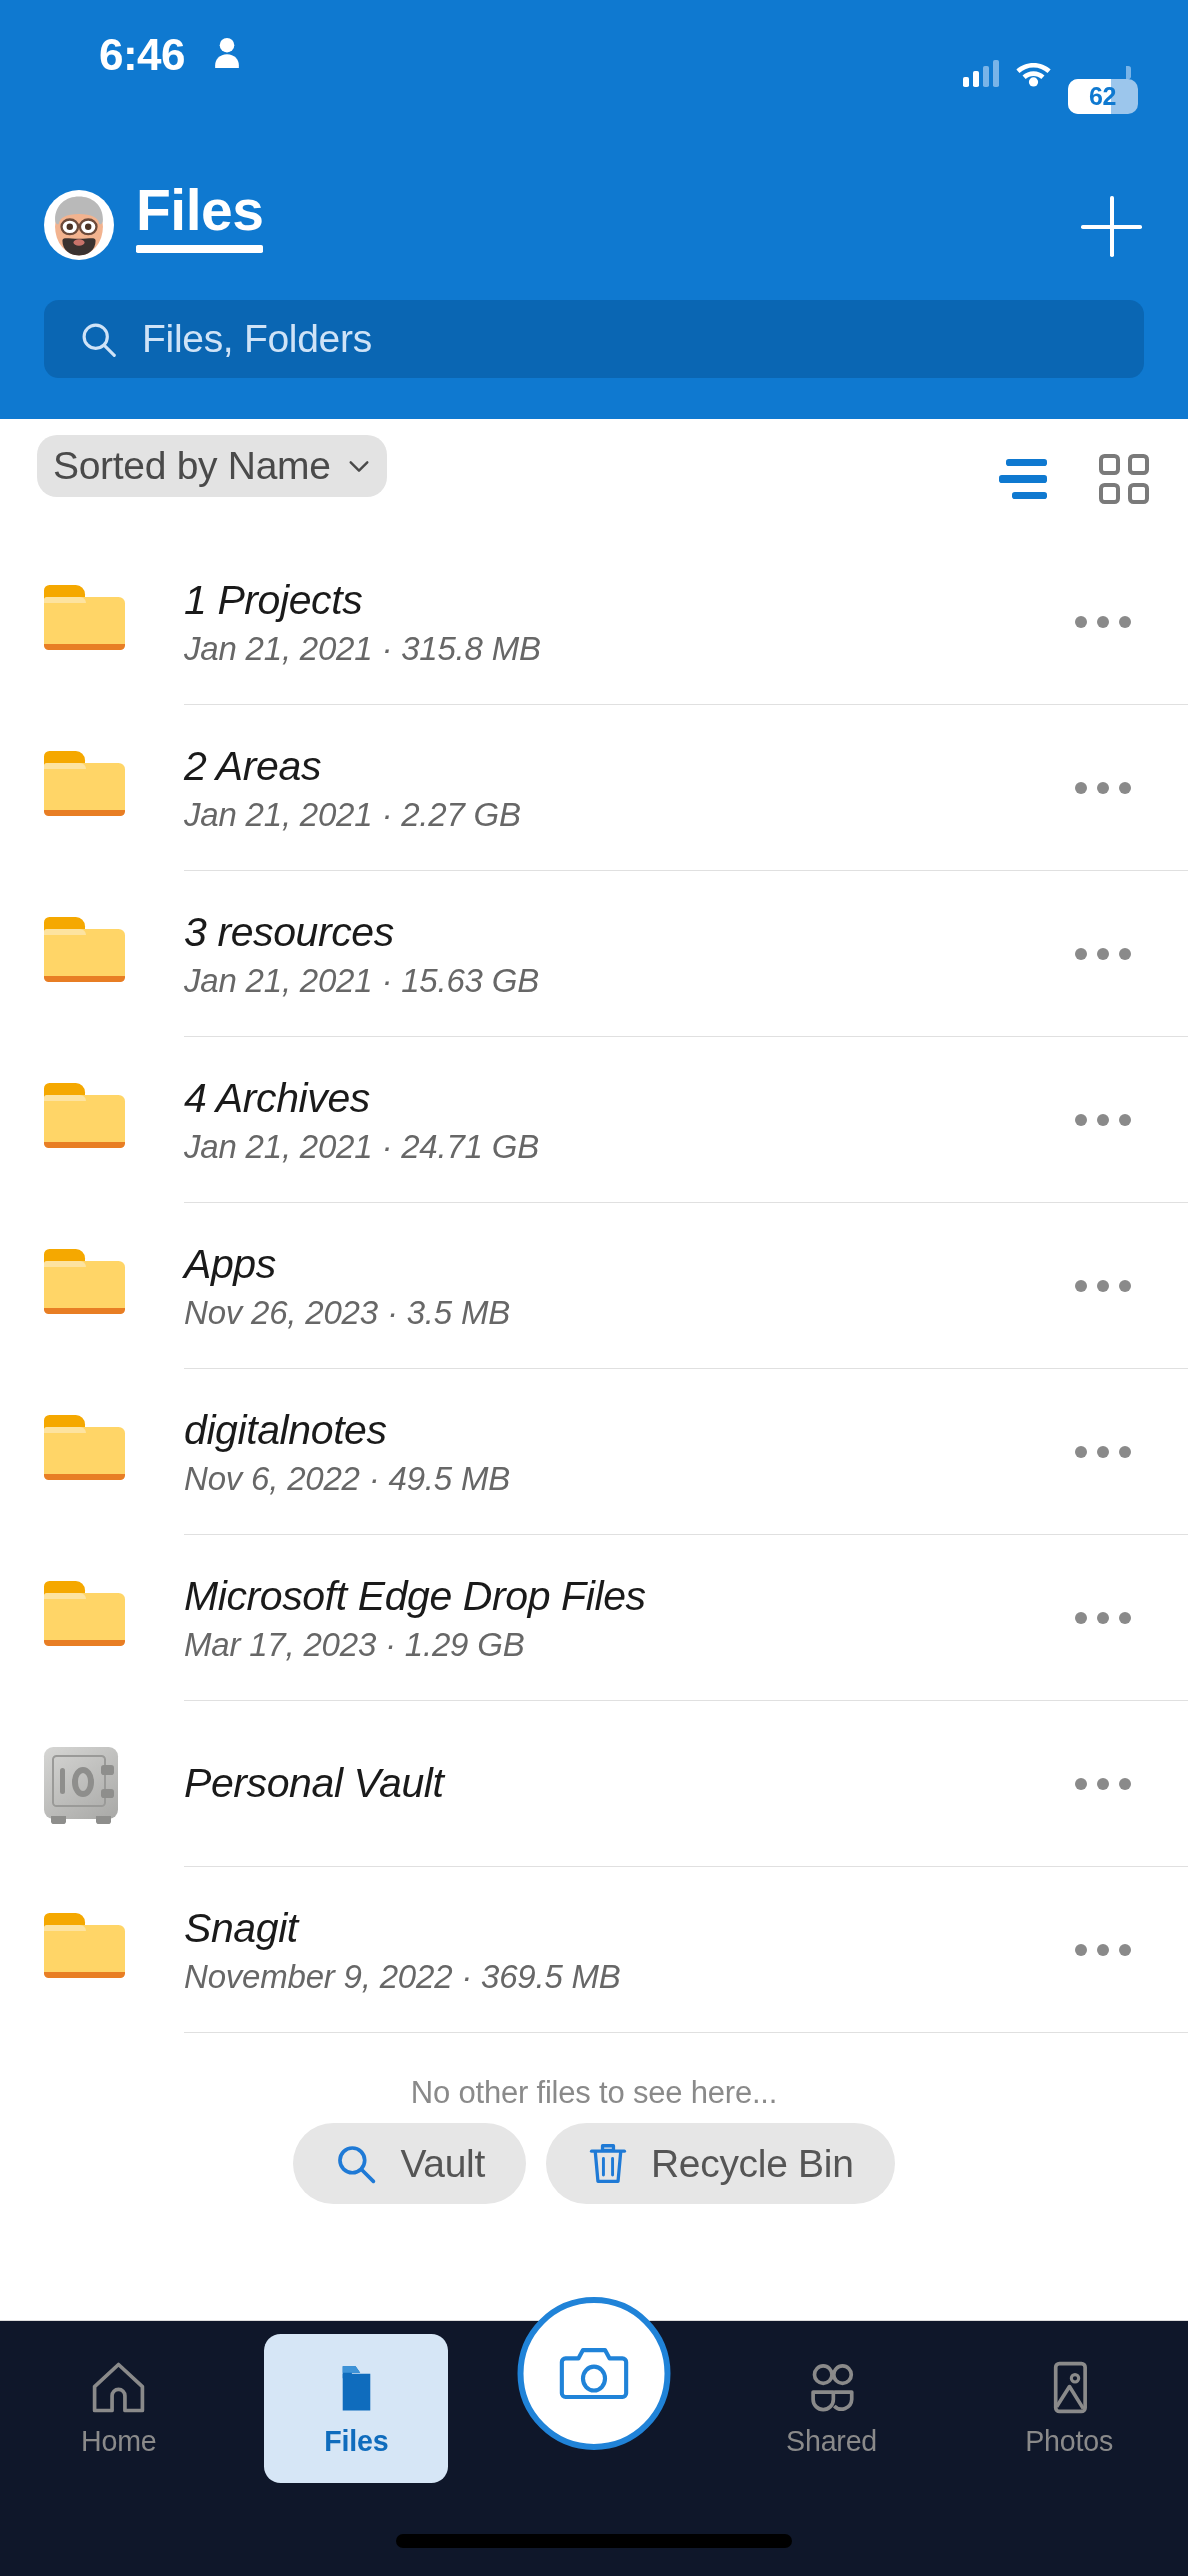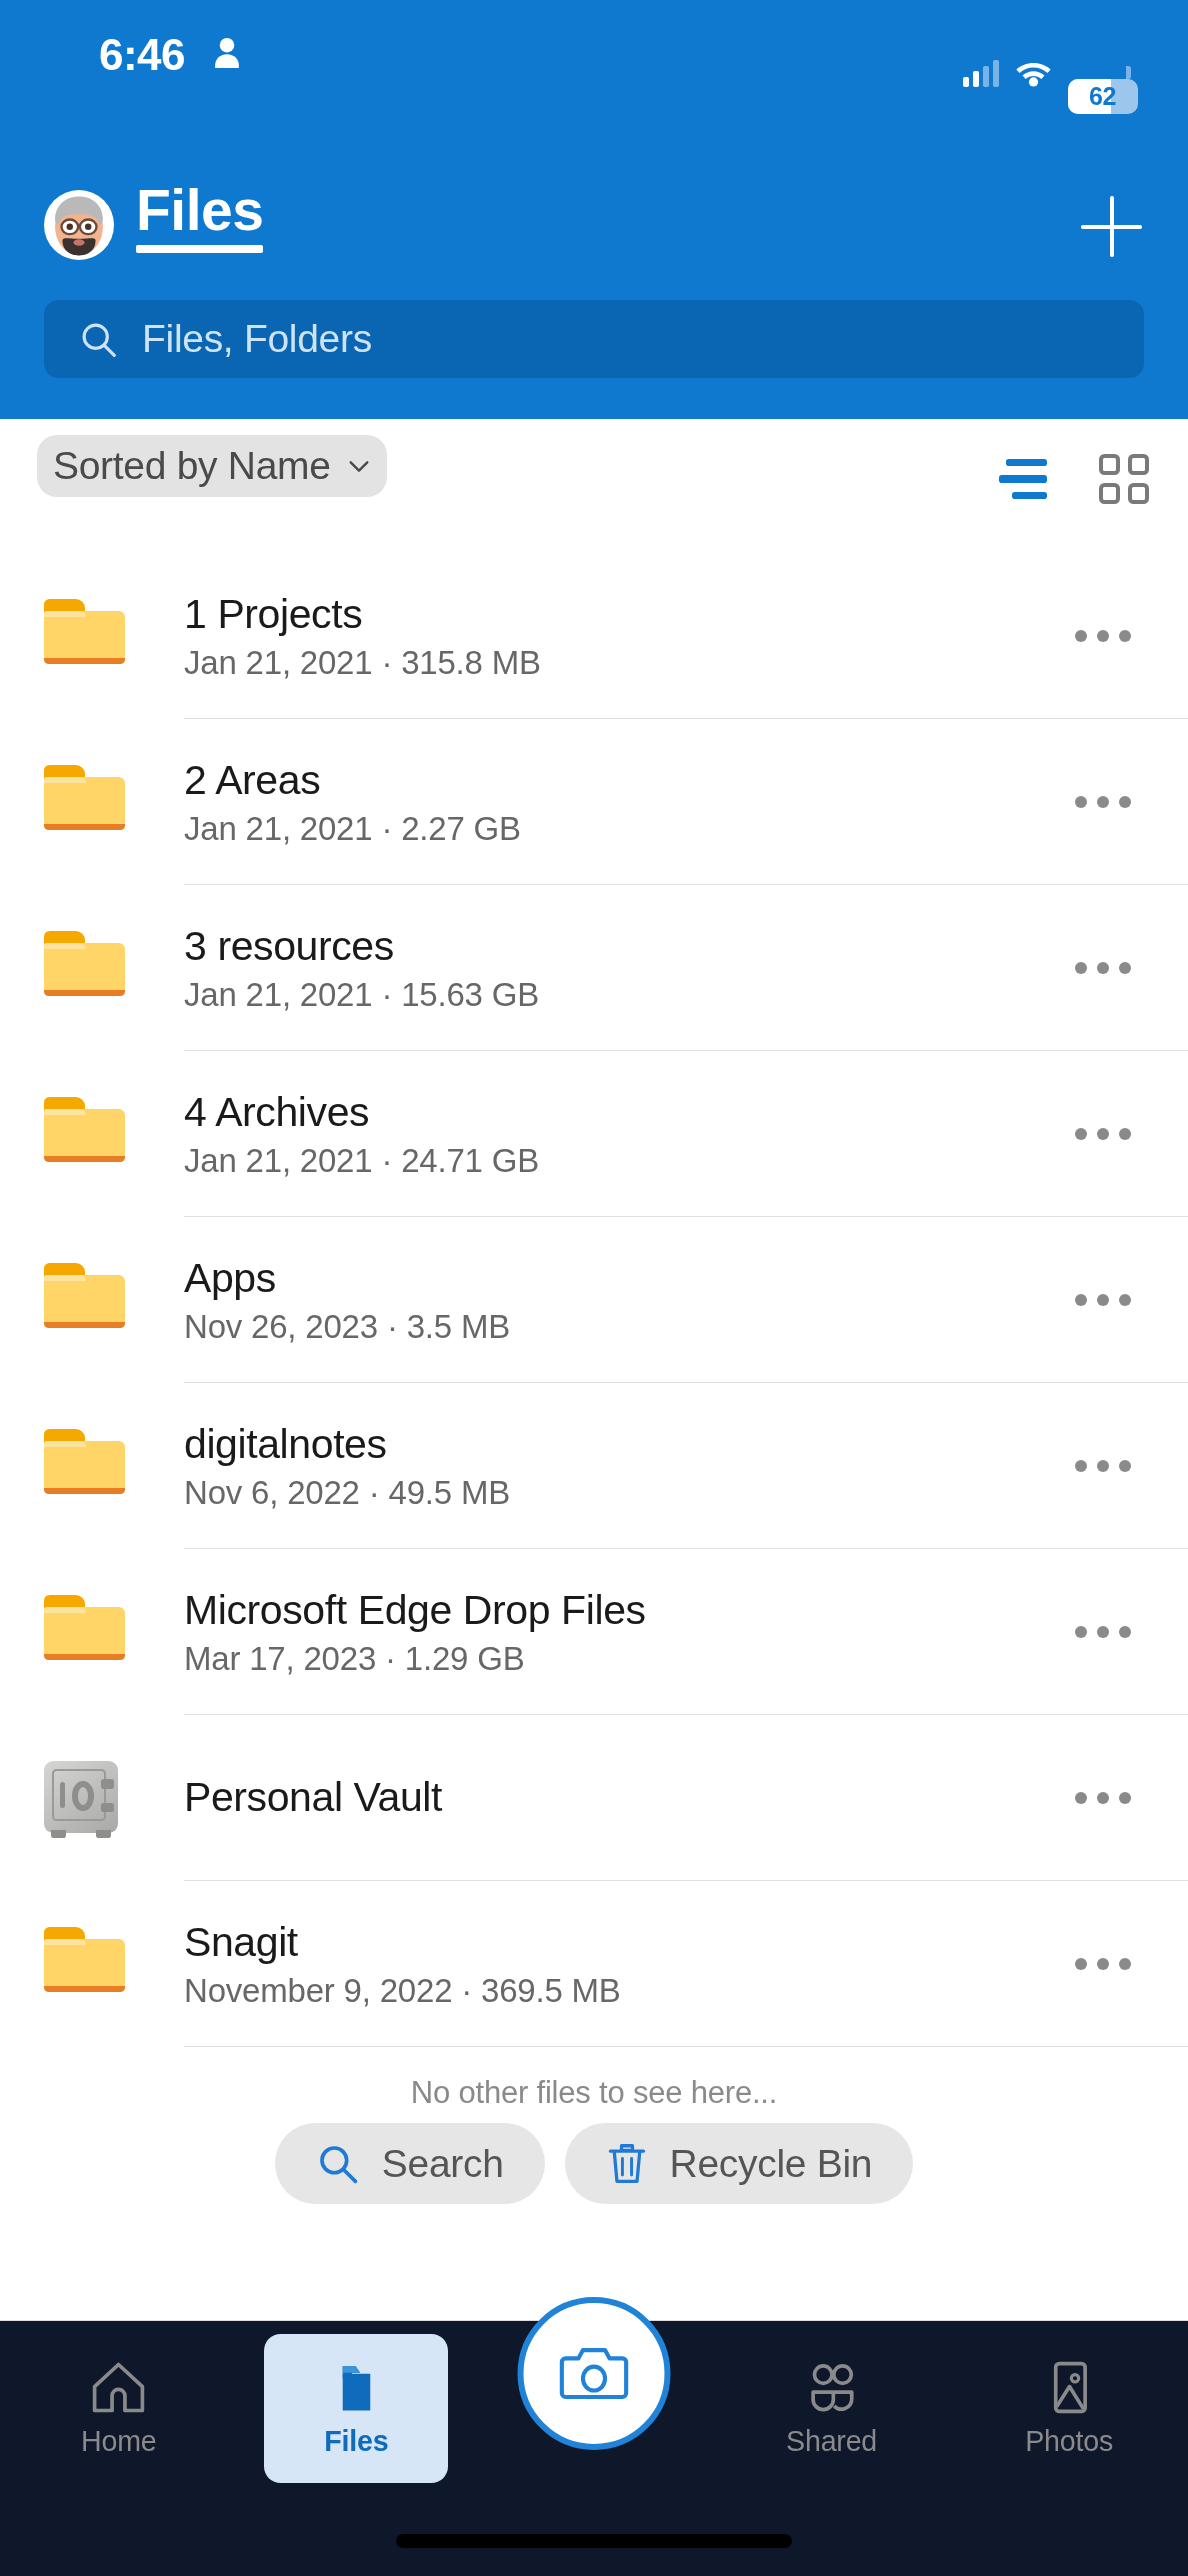--- a/index.html
+++ b/index.html
@@ -101,21 +101,21 @@
   }
   .list-icon{ width:48px; height:41px; display:flex; flex-direction:column; justify-content:space-between; align-items:flex-end; }
   .list-icon i{ display:block; height:7.4px; background:#0f79d0; border-radius:2.8px; }
   .list-icon i:nth-child(1){ width:41px; }
   .list-icon i:nth-child(2){ width:48px; }
   .list-icon i:nth-child(3){ width:35px; }
   .grid-icon{ width:50px; height:50px; display:grid; grid-template-columns:1fr 1fr; grid-template-rows:1fr 1fr; gap:7.4px; }
   .grid-icon i{ display:block; border:4.6px solid #7a7a7a; border-radius:5.5px; }
 
   
-  .list{ position:absolute; top:553px; left:0; width:1188px; }
+  .list{ position:absolute; top:539px; left:0; width:1188px;font-style:italic; }
   .row{ position:relative; height:166px; background:#fff; }
   .row .icon-box{
     position:absolute; left:44px; top:50%; transform:translateY(-50%);
     width:83px; height:74px;
   }
   .folder{ position:relative; width:81px; height:68px; }
   .folder .tab{
     position:absolute; left:0; top:0; width:41px; height:18.4px;
     background:#f5a800; border-radius:5.5px 9.2px 0 0;
   }
@@ -475,21 +475,21 @@
   </div>
 
 <div class="empty-note">No other files to see here...</div>
 
 <div class="action-row">
   <div class="action-btn">
     <svg width="44" height="44" viewBox="0 0 48 48">
       <circle cx="20" cy="20" r="13.5" fill="none" stroke="#1f7ad6" stroke-width="4"></circle>
       <path d="M30 30L43 43" stroke="#1f7ad6" stroke-width="4" stroke-linecap="round"></path>
     </svg>
-    <span class="txt">Search</span>
+    <span class="txt">Vault</span>
   </div>
   <div class="action-btn">
     <svg width="42" height="48" viewBox="0 0 46 52">
       <path d="M17 6h12v5H17z" fill="none" stroke="#1f7ad6" stroke-width="3.6" stroke-linejoin="round"></path>
       <path d="M5 12h36" stroke="#1f7ad6" stroke-width="3.6" stroke-linecap="round"></path>
       <path d="M9 12l3 33h22l3-33" fill="none" stroke="#1f7ad6" stroke-width="3.6" stroke-linejoin="round"></path>
       <path d="M18 20v18M28 20v18" stroke="#1f7ad6" stroke-width="3.2" stroke-linecap="round"></path>
     </svg>
     <span class="txt">Recycle Bin</span>
   </div>

